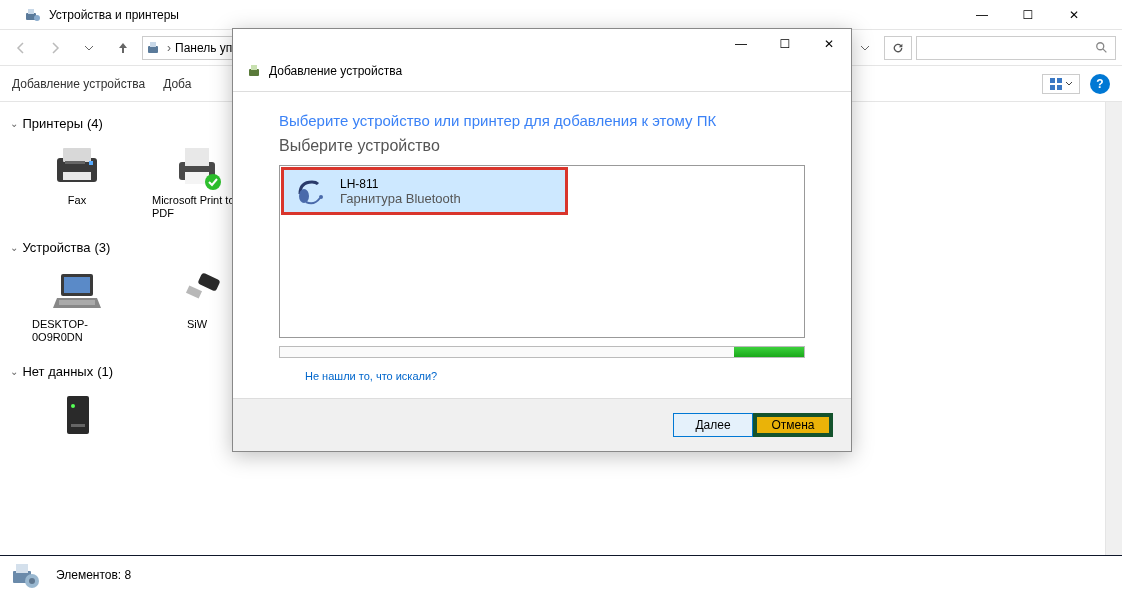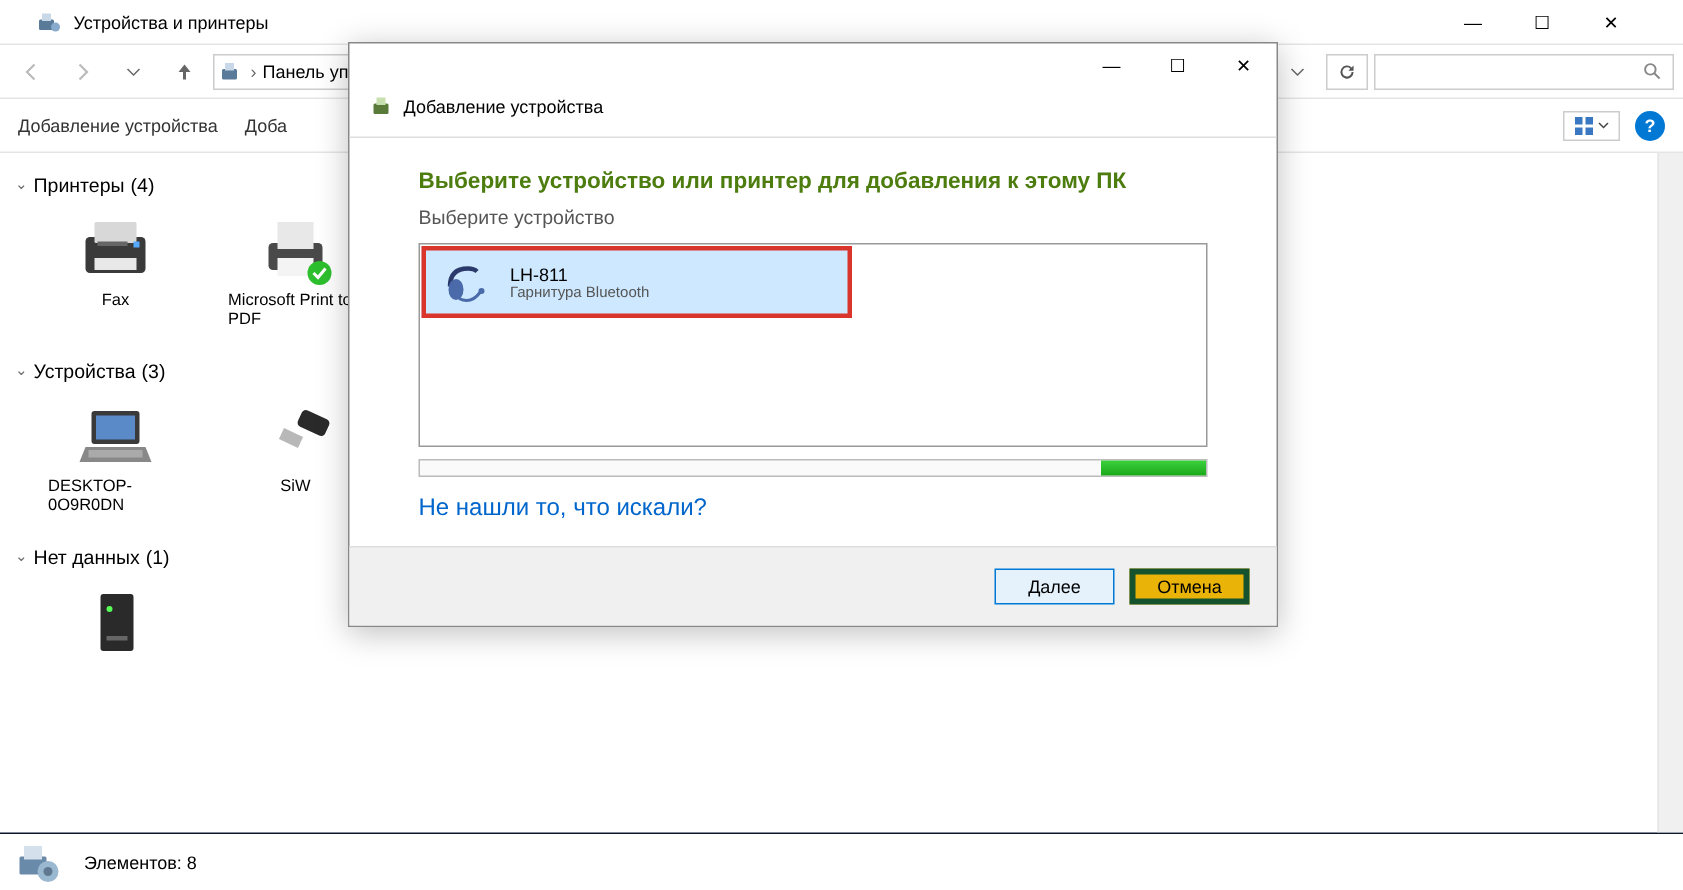--- a/index.html
+++ b/index.html
@@ -51,32 +51,32 @@
     .statusbar .stat-text { font-size: 12px; }
 
     
     .dialog-overlay { position: absolute; left: 232px; top: 28px; width: 620px; background: #fff; border: 1px solid #888; box-shadow: 0 4px 20px rgba(0,0,0,0.25); z-index: 100; }
     .dialog-titlebar { height: 30px; display: flex; justify-content: flex-end; align-items: center; }
     .dialog-titlebar .ctrl { width: 44px; height: 28px; display: flex; align-items: center; justify-content: center; color: #000; }
     .dialog-header { padding: 4px 14px 12px; display: flex; align-items: center; gap: 6px; border-bottom: 1px solid #ddd; }
     .dialog-header .hicon { width: 16px; height: 16px; }
     .dialog-header .htitle { font-size: 12px; }
     .dialog-body { padding: 20px 46px 16px; }
-    .dialog-body .heading { font-size: 15px; color: #4d7c0f; margin-bottom: 8px; font-weight: bold; }
-    .dialog-body .subheading { font-size: 13px; color: #555; margin-bottom: 10px; }
-    .device-list-box { border: 1px solid #999; height: 136px; background: #fff; padding: 1px; }
+    .dialog-body .heading { font-size: 15px; color: #3b82f6; margin-bottom: 8px; }
+    .dialog-body .subheading { font-size: 16px; color: #555; margin-bottom: 10px; }
+    .device-list-box { border: 1px solid #999; height: 173px; background: #fff; padding: 1px; }
     .device-entry { border: 3px solid #d9352c; background: #cde8ff; display: flex; align-items: center; gap: 10px; padding: 6px 10px; width: 55%; }
     .device-entry .eicon { width: 36px; height: 30px; }
     .device-entry .etext .ename { font-size: 12px; }
-    .device-entry .etext .etype { font-size: 10px; color: #555; text-align: right; }
+    .device-entry .etext .etype { font-size: 13px; color: #555; text-align: right; }
     .progress { height: 12px; border: 1px solid #bbb; margin-top: 8px; position: relative; background: #fafafa; }
     .progress .bar { position: absolute; right: 0; top: 0; bottom: 0; width: 70px; background: linear-gradient(#3cd13c,#1aa81a); }
-    .link-row { margin-top: 12px; font-size: 16px; }
+    .link-row { margin-top: 12px; font-size: 11px; margin-left: 26px; }
     .link-row a { color: #0066cc; text-decoration: none; }
-    .dialog-footer { padding: 14px 18px; display: flex; justify-content: flex-end; gap: 10px; border-top: 1px solid #ddd; background:#f0f0f0; }
+    .dialog-footer { padding: 14px 18px; display: flex; justify-content: flex-end; border-top: 1px solid #ddd; background:#f0f0f0; }
     .dialog-footer button { min-width: 80px; height: 24px; font-size: 12px; background: #eab308; border: 4px solid #14532d; }
     .dialog-footer button.primary { border: 1px solid #0078d4; background:#e5f1fb; }
 
     
     svg { display: block; }
   </style>
 </head>
 <body>
 
 <div class="titlebar">

